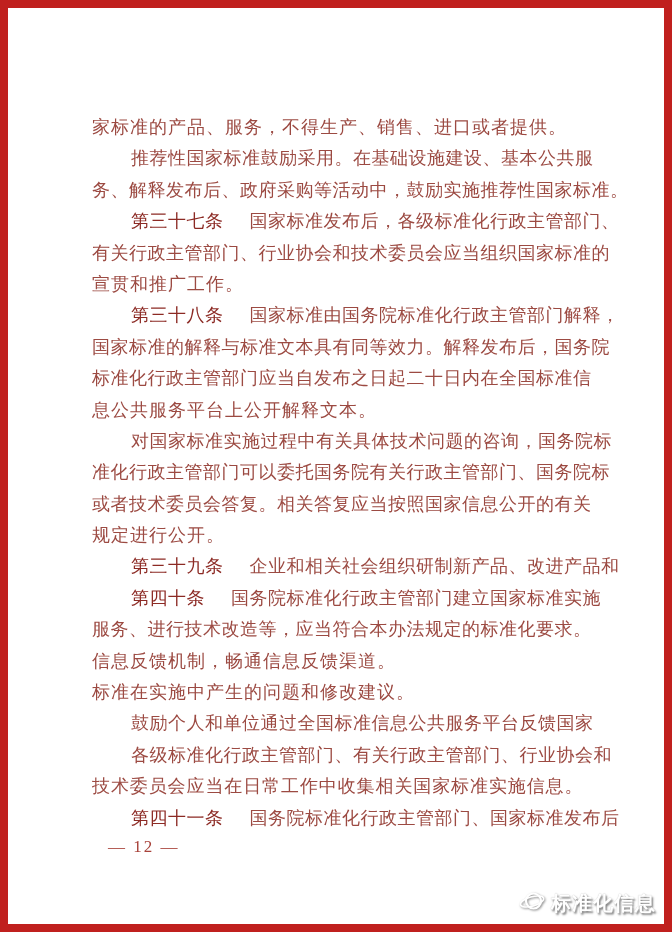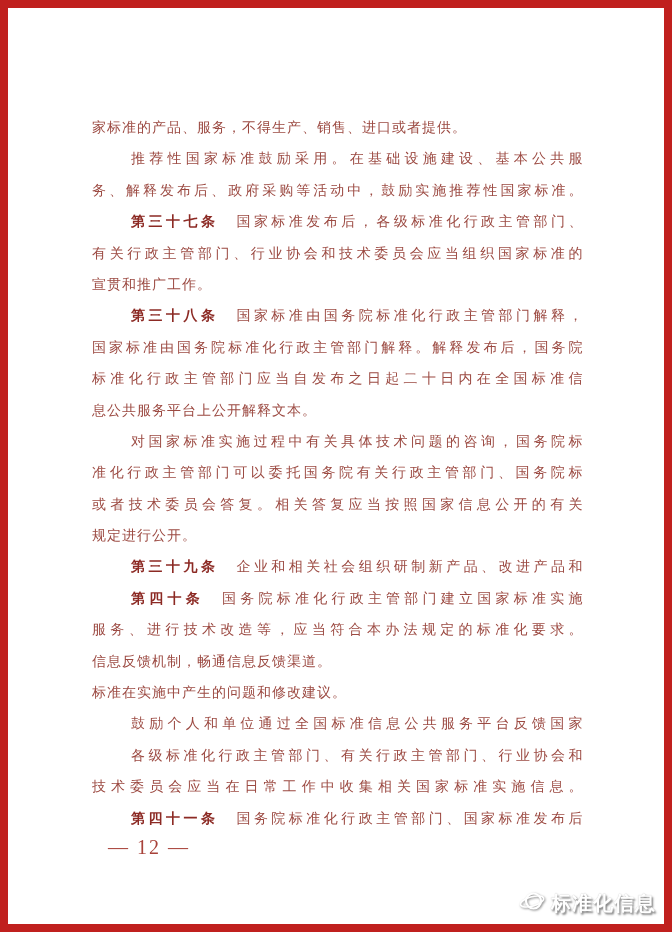--- a/index.html
+++ b/index.html
@@ -21,43 +21,43 @@
     box-sizing:border-box;
     pointer-events:none;
     z-index:5;
   }
   .doc-body{
     position:absolute;left:92px;top:112px;width:491px;
     z-index:1;
   }
   .line{
     height:31.4px;line-height:31.4px;
-    font-size:14px;
+    font-size:18px;
     color:var(--body_text);
     letter-spacing:0.5px;
     text-align:justify;
     text-align-last:justify;
     white-space:nowrap;
     overflow:visible;
   }
   .line.short{
     text-align:left;
     text-align-last:left;
     letter-spacing:1px;
   }
   .line.indent{ text-indent:39px; }
   .art{
-    font-weight:700;
+    font-weight:400;
     color:var(--bold_text);
     font-family:"Liberation Sans","DejaVu Sans",sans-serif;
-    margin-right:18px;
+    margin-right:26px;
   }
   .pagenum{
     position:absolute;left:108px;top:837px;
-    font-size:20px;line-height:20px;
+    font-size:17px;line-height:20px;
     color:var(--page_number);
     letter-spacing:2px;
     z-index:2;
   }
   .watermark{
     position:absolute;right:16px;top:889px;
     display:flex;align-items:center;gap:6px;
     z-index:6;
   }
   .watermark .wm-text{
@@ -78,21 +78,21 @@
 <div class="frame"></div>
 
 <div class="doc-body">
     <div class="line short"><span>家标准的产品、服务，不得生产、销售、进口或者提供。</span></div>
     <div class="line indent"><span>推荐性国家标准鼓励采用。在基础设施建设、基本公共服</span></div>
     <div class="line"><span>务、解释发布后、政府采购等活动中，鼓励实施推荐性国家标准。</span></div>
     <div class="line indent"><span class="art">第三十七条</span><span>国家标准发布后，各级标准化行政主管部门、</span></div>
     <div class="line"><span>有关行政主管部门、行业协会和技术委员会应当组织国家标准的</span></div>
     <div class="line short"><span>宣贯和推广工作。</span></div>
     <div class="line indent"><span class="art">第三十八条</span><span>国家标准由国务院标准化行政主管部门解释，</span></div>
-    <div class="line"><span>国家标准由国务院标准化行政主管部门解释。解释发布后，国务院</span></div>
+    <div class="line"><span>国家标准的解释与标准文本具有同等效力。解释发布后，国务院</span></div>
     <div class="line"><span>标准化行政主管部门应当自发布之日起二十日内在全国标准信</span></div>
     <div class="line short"><span>息公共服务平台上公开解释文本。</span></div>
     <div class="line indent"><span>对国家标准实施过程中有关具体技术问题的咨询，国务院标</span></div>
     <div class="line"><span>准化行政主管部门可以委托国务院有关行政主管部门、国务院标</span></div>
     <div class="line"><span>或者技术委员会答复。相关答复应当按照国家信息公开的有关</span></div>
     <div class="line short"><span>规定进行公开。</span></div>
     <div class="line indent"><span class="art">第三十九条</span><span>企业和相关社会组织研制新产品、改进产品和</span></div>
     <div class="line indent"><span class="art">第四十条</span><span>国务院标准化行政主管部门建立国家标准实施</span></div>
     <div class="line"><span>服务、进行技术改造等，应当符合本办法规定的标准化要求。</span></div>
     <div class="line short"><span>信息反馈机制，畅通信息反馈渠道。</span></div>

